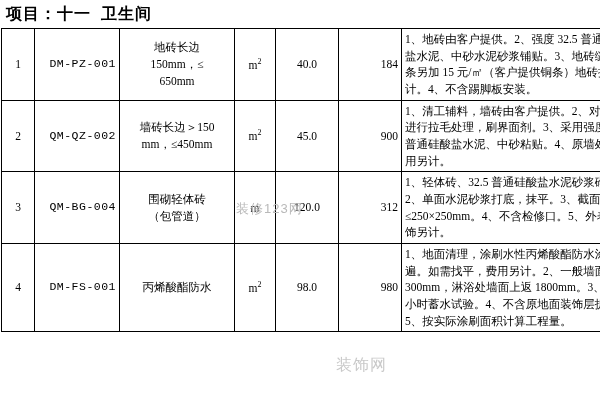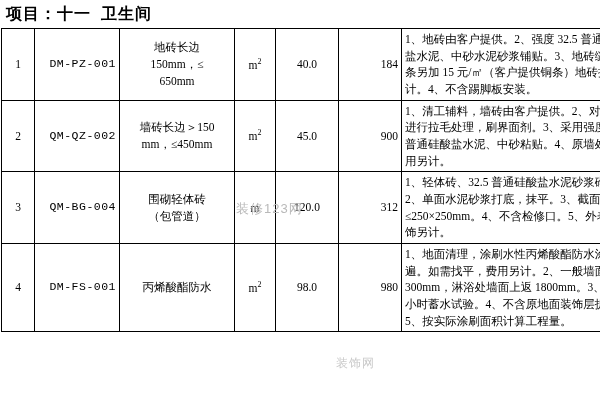--- a/index.html
+++ b/index.html
@@ -62,21 +62,21 @@
     color: #b9b9b9;
     letter-spacing: 1px;
     pointer-events: none;
     white-space: nowrap;
     font-family: "Liberation Sans", sans-serif;
   }
   .watermark2 {
     position: absolute;
     left: 336px;
     top: 355px;
-    font-size: 12px;
+    font-size: 16px;
     color: #c9c9c9;
     letter-spacing: 1px;
     pointer-events: none;
     white-space: nowrap;
     font-family: "Liberation Sans", sans-serif;
   }
 </style>
 </head>
 <body>
 

